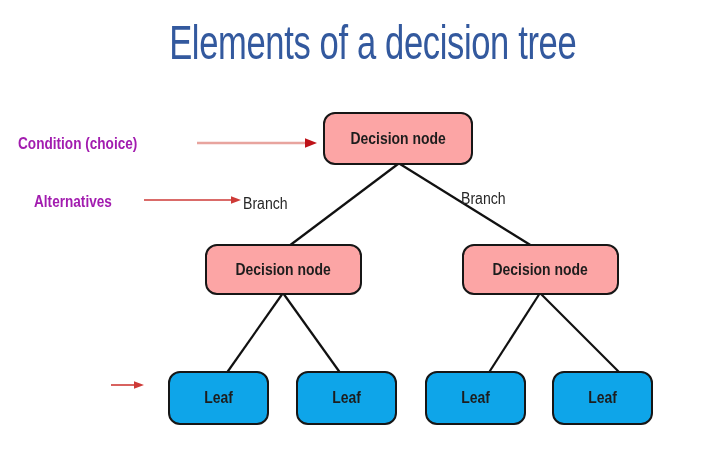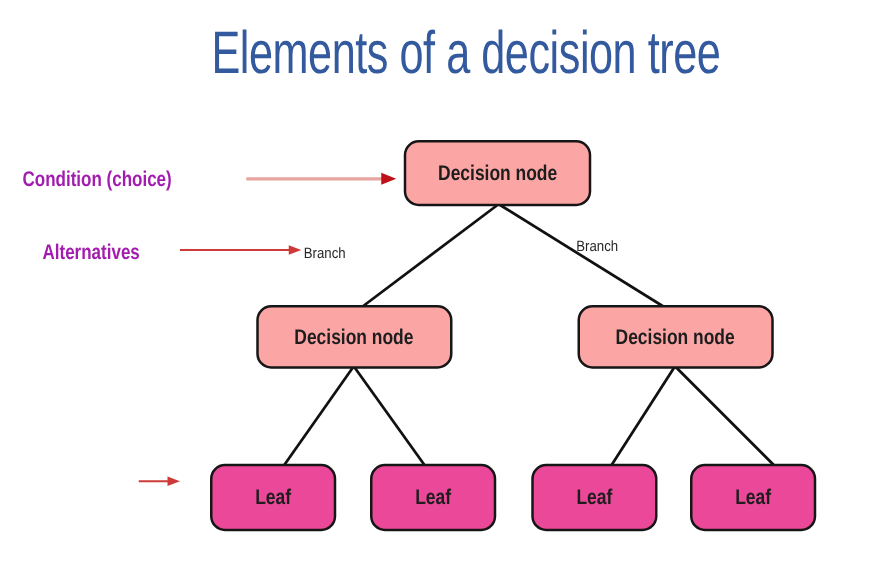--- a/index.html
+++ b/index.html
@@ -12,27 +12,27 @@
     text-align:center;font-size:48px;font-weight:normal;
     color:#33599E;letter-spacing:-0.5px;line-height:1.05;
   }
   .title .t{display:inline-block;transform:scaleX(0.72);transform-origin:center;white-space:nowrap;}
   svg.overlay{position:absolute;left:0;top:0;width:715px;height:450px;}
   .node{
     position:absolute;display:flex;align-items:center;justify-content:center;
     border:2.5px solid #161616;border-radius:12px;box-sizing:border-box;
   }
   .node.decision{background:#fca5a5;}
-  .node.leaf{background:#ec4899;}
+  .node.leaf{background:#0ea5e9;}
   .nlabel{
     display:inline-block;transform:scaleX(0.82);transform-origin:center;
     font-size:17px;font-weight:bold;color:#1d1d1d;white-space:nowrap;
   }
   .branch-label{
-    position:absolute;font-size:12px;color:#262626;font-weight:normal;
+    position:absolute;font-size:16px;color:#262626;font-weight:normal;
   }
   .branch-label .t{display:inline-block;transform:scaleX(0.88);transform-origin:left center;white-space:nowrap;}
   .red-label{
     position:absolute;font-size:17px;font-weight:bold;color:#a21caf;line-height:20px;
   }
   .red-label .t{display:inline-block;transform:scaleX(0.8);transform-origin:left center;white-space:nowrap;}
   .red-label .t2{display:block;}
 </style>
 </head>
 <body>

